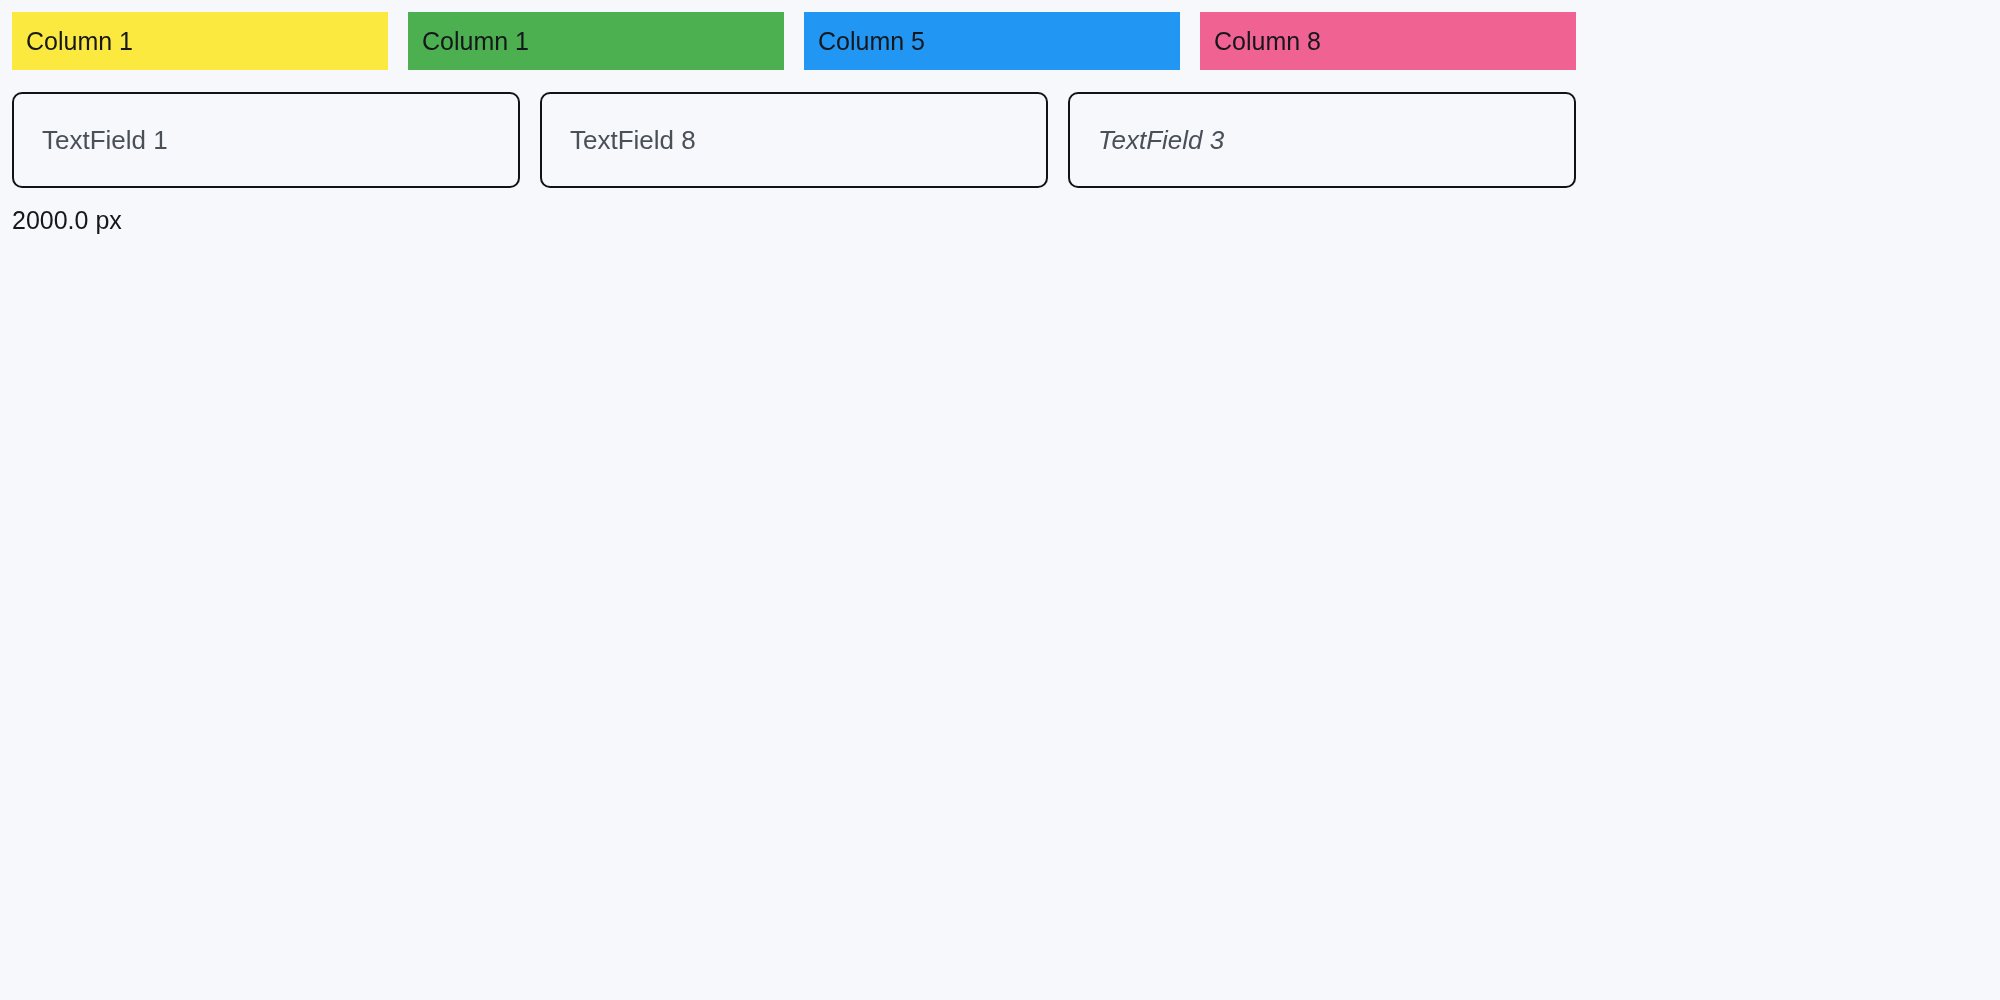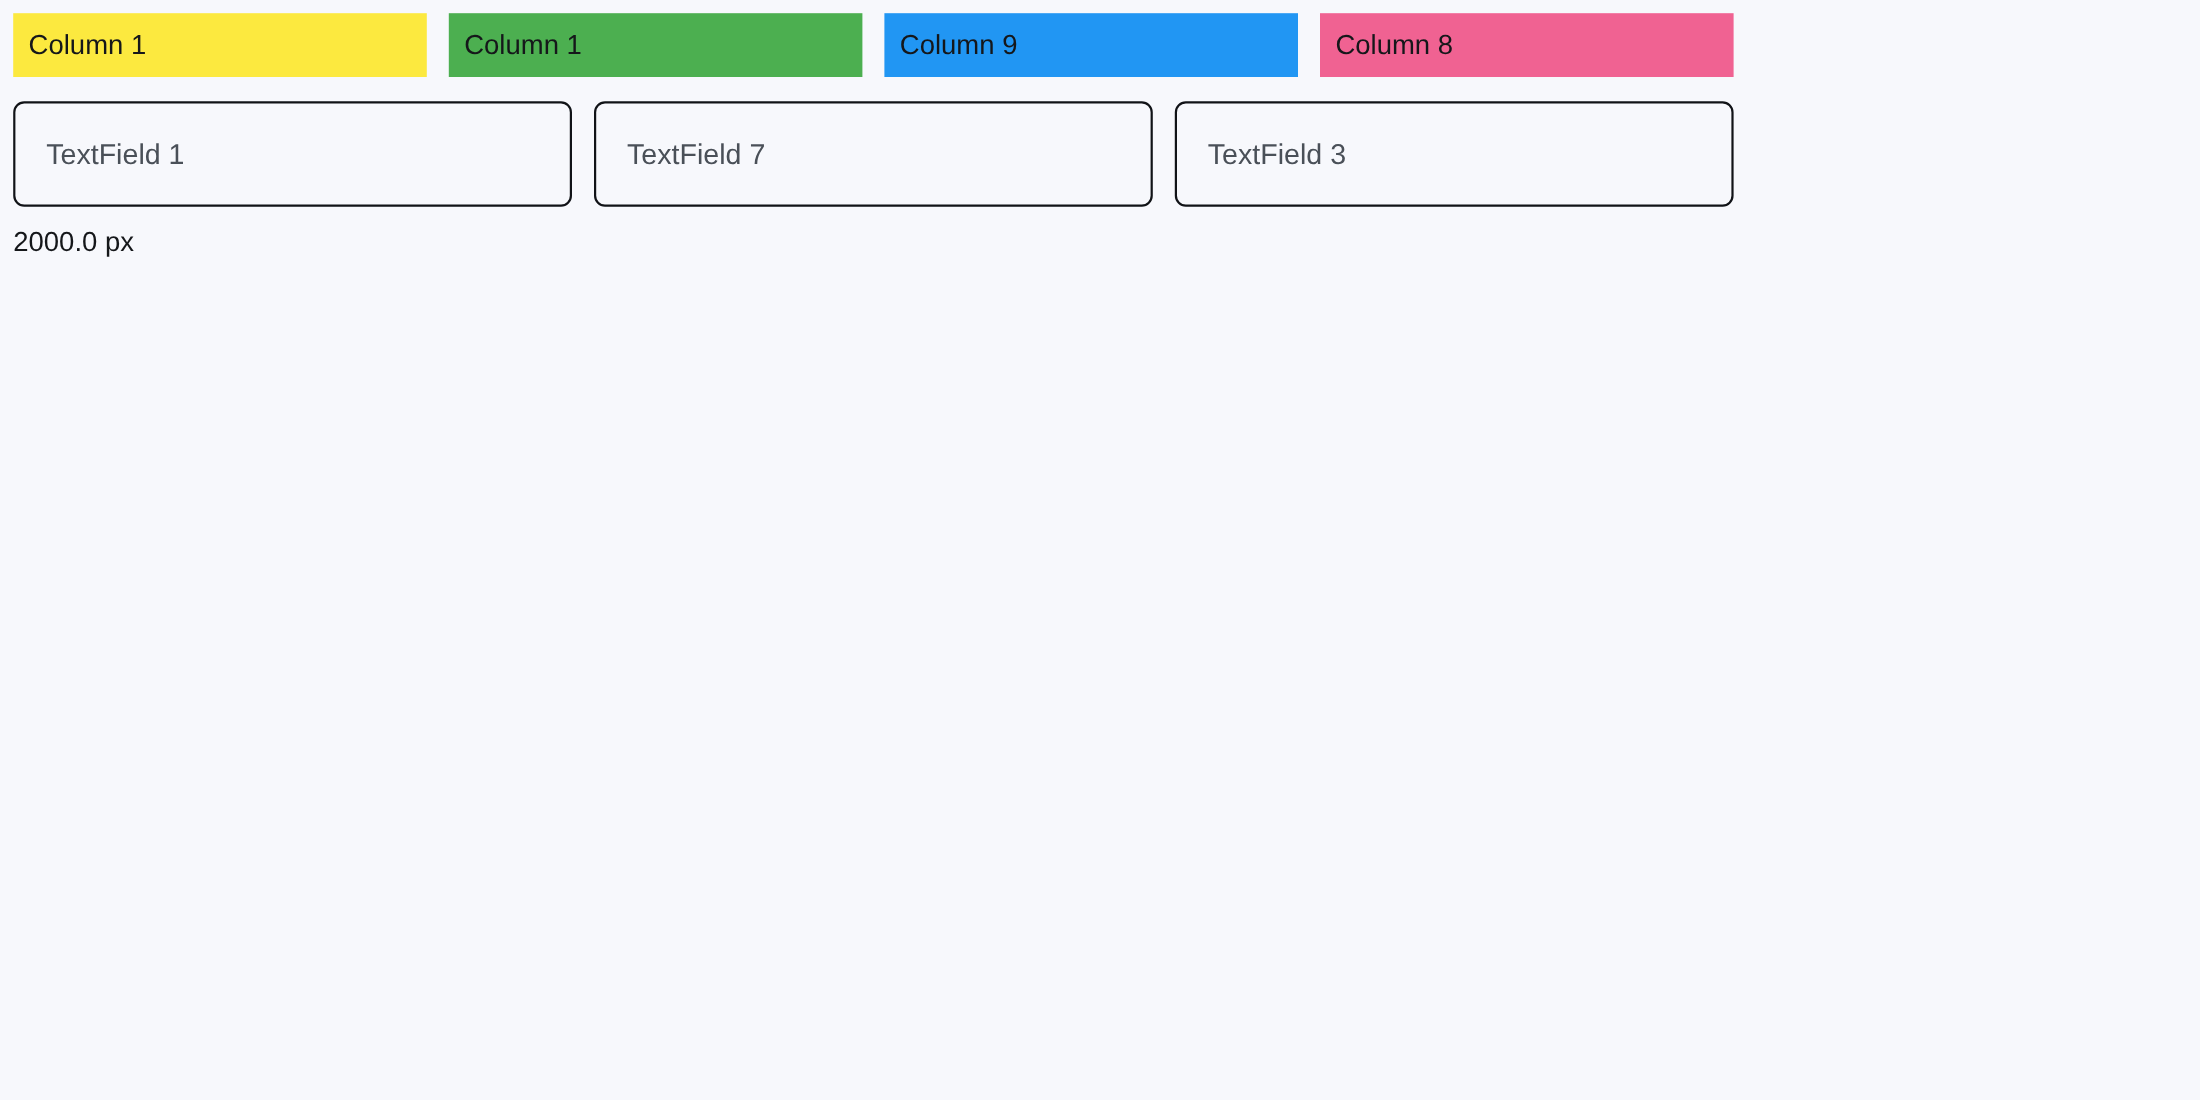--- a/index.html
+++ b/index.html
@@ -107,36 +107,36 @@
 <div class="app-root">
 
   <div class="column-row">
     <div class="column-cell col-1" style="background-color: rgb(252, 233, 63);">
       <span class="column-label" style="color: rgb(21, 23, 26);">Column 1</span>
     </div>
     <div class="column-cell col-2" style="background-color: rgb(76, 175, 80);">
       <span class="column-label" style="color: rgb(21, 23, 26);">Column 1</span>
     </div>
     <div class="column-cell col-3" style="background-color: rgb(33, 150, 243);">
-      <span class="column-label" style="color: rgb(21, 23, 26);">Column 9</span>
+      <span class="column-label" style="color: rgb(21, 23, 26);">Column 5</span>
     </div>
     <div class="column-cell col-4" style="background-color: rgb(240, 98, 146);">
       <span class="column-label" style="color: rgb(21, 23, 26);">Column 8</span>
     </div>
   </div>
 
   <div class="textfield-row">
     <div class="textfield" style="border-color: rgb(17, 19, 23);">
       <span class="placeholder" style="color: rgb(74, 80, 88);">TextField 1</span>
     </div>
     <div class="textfield" style="border-color: rgb(17, 19, 23);">
-      <span class="placeholder" style="color: rgb(74, 80, 88);">TextField 7</span>
+      <span class="placeholder" style="color: rgb(74, 80, 88);">TextField 8</span>
     </div>
     <div class="textfield" style="border-color: rgb(17, 19, 23);">
-      <span class="placeholder" style="color: rgb(74, 80, 88);">TextField 3</span>
+      <span class="placeholder" style="color: rgb(74, 80, 88); font-style: italic;">TextField 3</span>
     </div>
   </div>
 
   <div class="measurement-row">
     <span class="measurement-label" style="color: rgb(21, 23, 26);">2000.0 px</span>
   </div>
 
   <div class="spacer-area"></div>
 
 </div>

